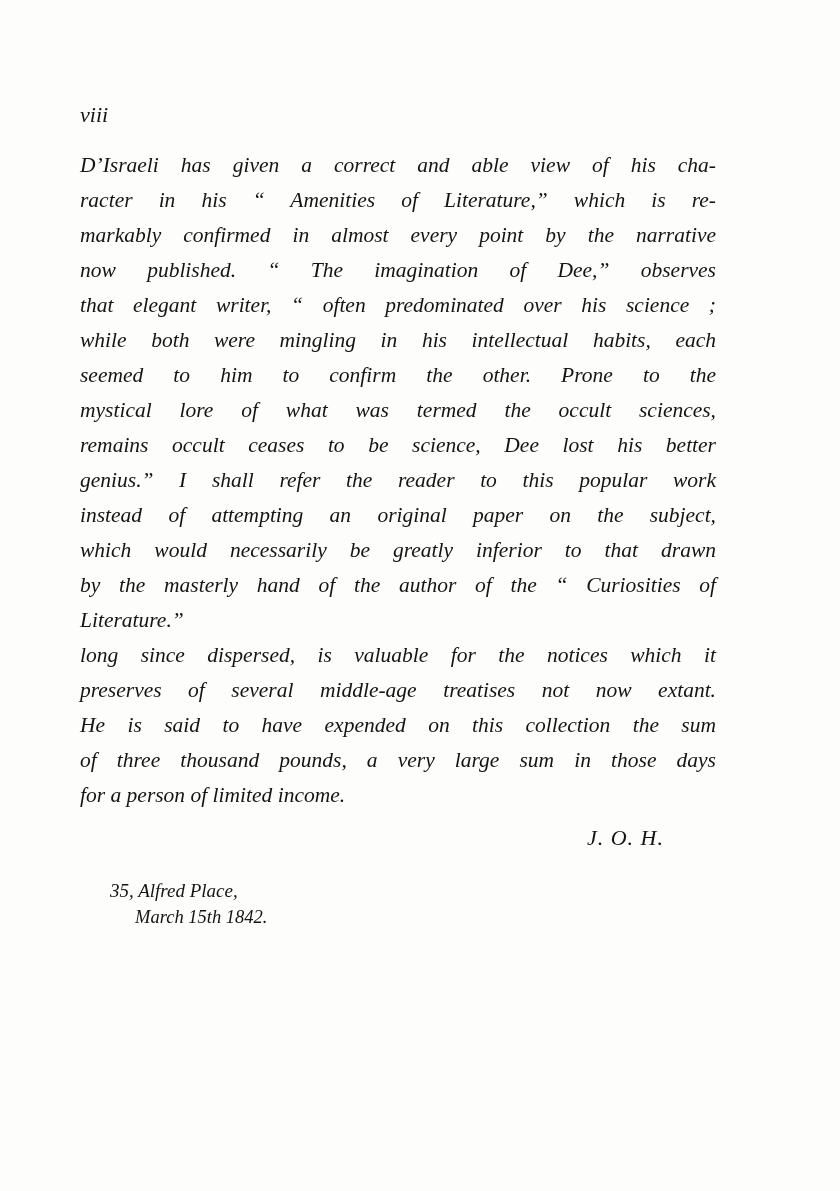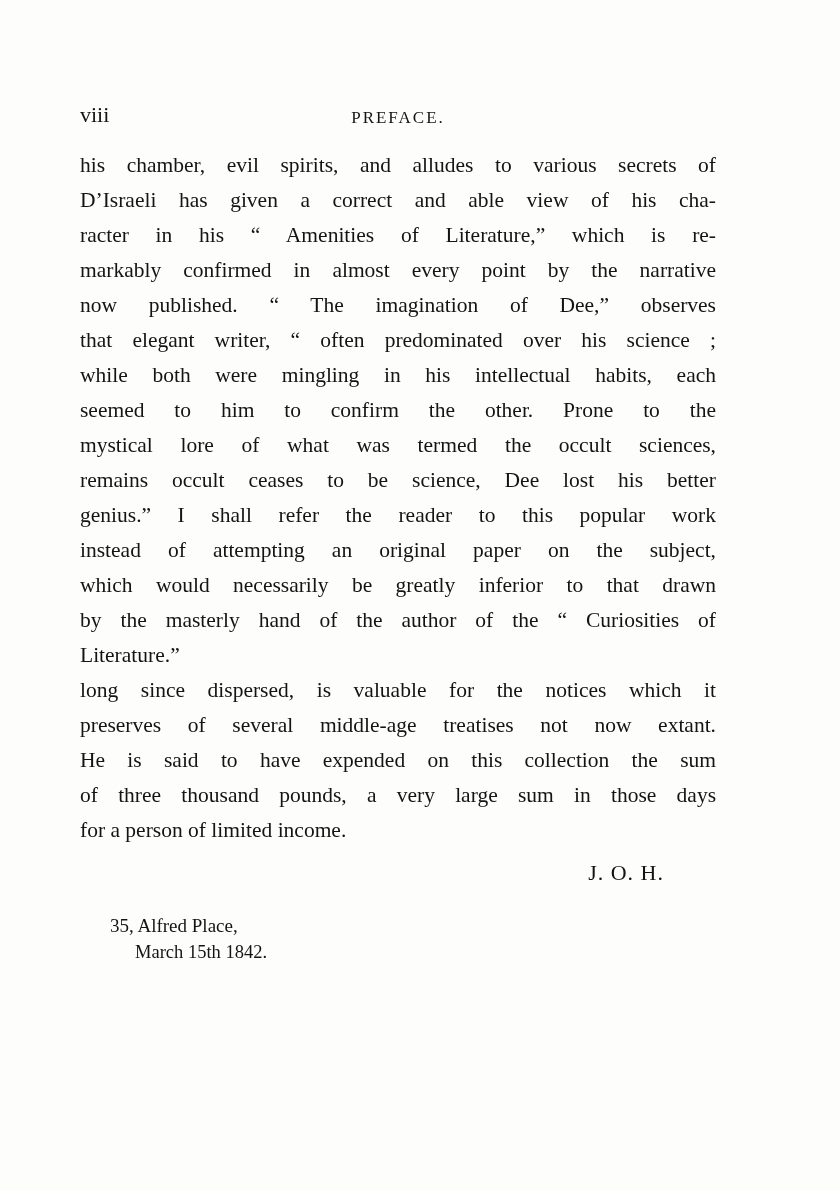--- a/index.html
+++ b/index.html
@@ -8,20 +8,21 @@
     background: #ffffff;
   }
   .page {
     position: relative;
     width: 840px;
     height: 1191px;
     background: #fdfdfc;
     font-family: "Liberation Serif", "DejaVu Serif", serif;
     color: #141414;
     overflow: hidden;
+    font-style: italic;
   }
   .header {
     position: absolute;
     left: 80px;
     top: 102px;
     width: 636px;
     height: 30px;
   }
   .pagenum {
     position: absolute;
@@ -78,27 +79,25 @@
     padding-left: 55px;
   }
 </style>
 </head>
 <body>
 
 <div class="page">
 
   <div class="header">
     <span class="pagenum">viii</span>
-    <span class="running-head">PREFACE.</span>
   </div>
 
   <div class="body-block">
 
     <div class="para">
-      <div class="line">his chamber, evil spirits, and alludes to various secrets of</div>
       <div class="line">D’Israeli has given a correct and able view of his cha-</div>
       <div class="line">racter in his “ Amenities of Literature,” which is re-</div>
       <div class="line">markably confirmed in almost every point by the narrative</div>
       <div class="line">now published.  “ The imagination of Dee,” observes</div>
       <div class="line">that elegant writer, “ often predominated over his science ;</div>
       <div class="line">while both were mingling in his intellectual habits, each</div>
       <div class="line">seemed to him to confirm the other.  Prone to the</div>
       <div class="line">mystical lore of what was termed the occult sciences,</div>
       <div class="line">remains occult ceases to be science, Dee lost his better</div>
       <div class="line">genius.”  I shall refer the reader to this popular work</div>

